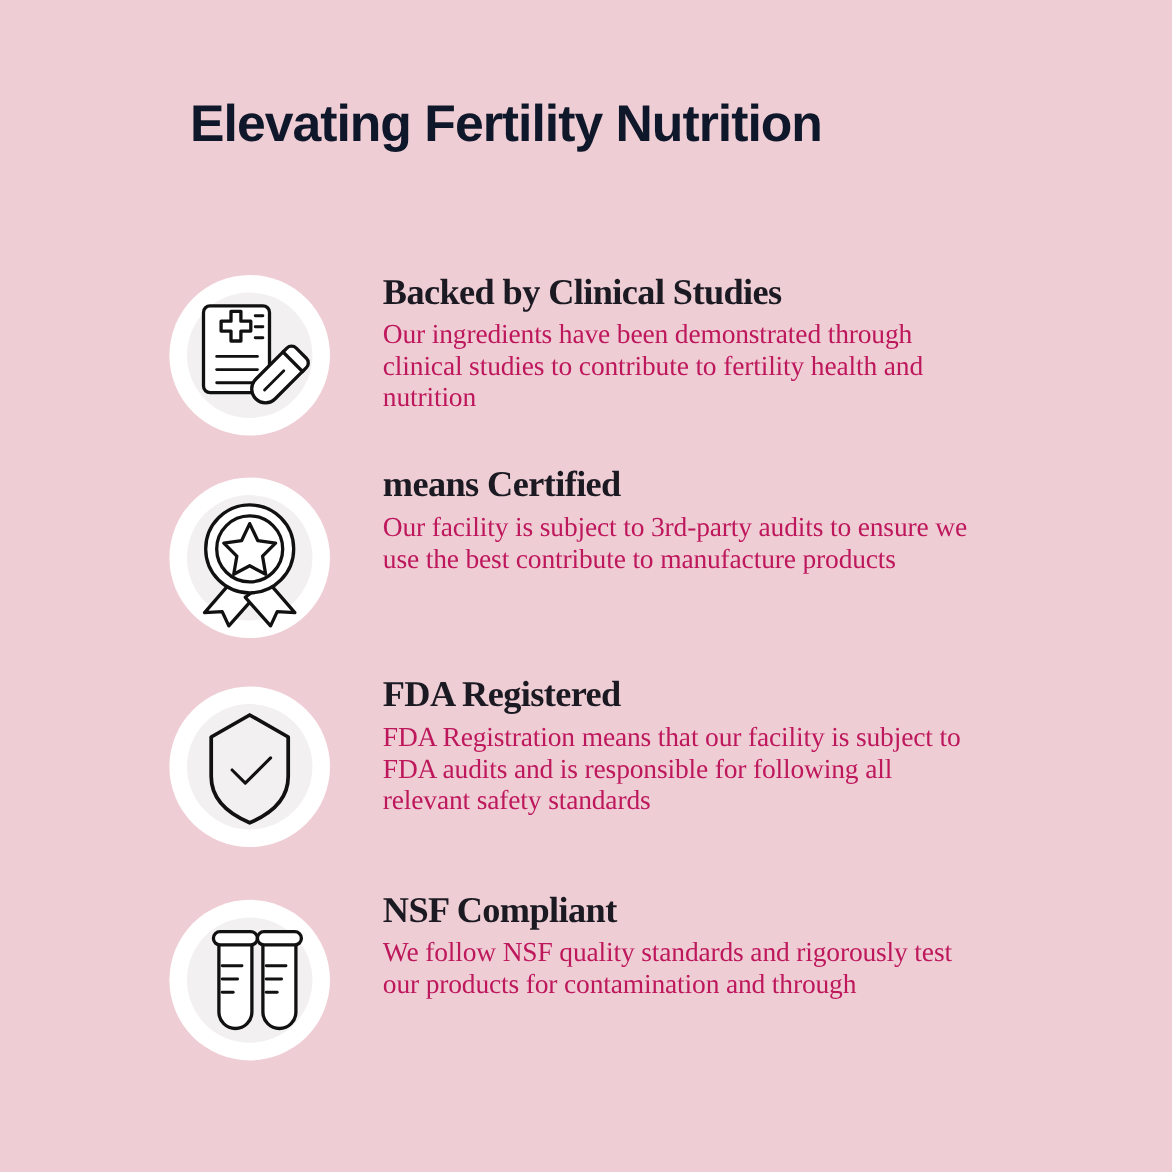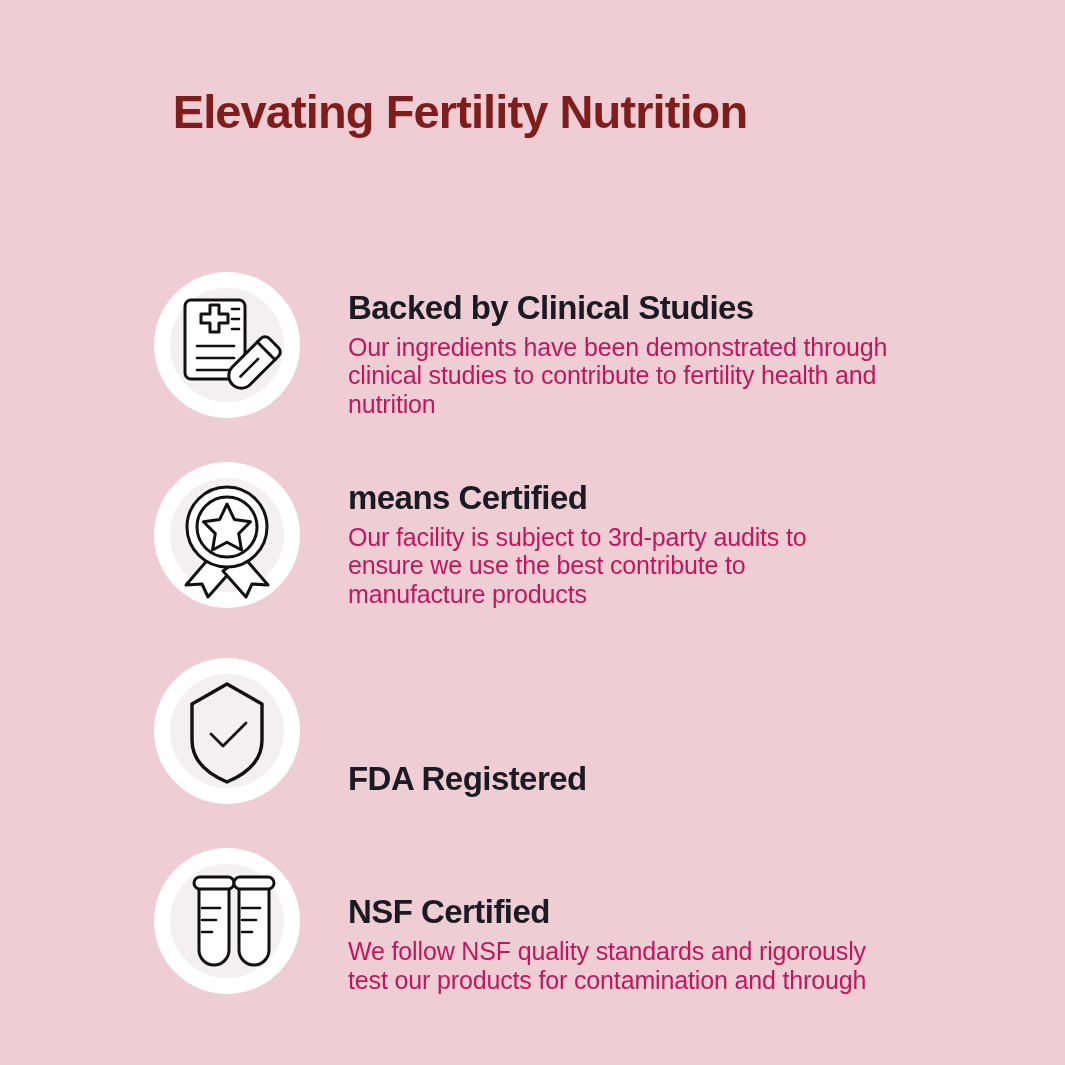--- a/index.html
+++ b/index.html
@@ -28,37 +28,38 @@
   .page-title {
     position: absolute;
     top: 82px;
     left: 0;
     width: 920px;
     text-align: center;
     font-size: 47px;
     line-height: 60px;
     font-weight: 700;
     letter-spacing: -0.9px;
-    color: #7f1d1d;
+    color: #0f172a;
     font-family: "Liberation Sans", sans-serif;
   }
 
   
   .feature-list {
     position: absolute;
     top: 228px;
     left: 152px;
     width: 760px;
   }
 
   .feature-row {
     position: relative;
     display: flex;
-    align-items: flex-end;
+    align-items: flex-start;
     height: 190px;
+    font-family: Liberation Serif, serif;
   }
 
   .icon-badge {
     position: relative;
     flex: 0 0 auto;
     width: 146px;
     height: 146px;
     margin-top: 22px;
     margin-left: 2px;
   }
@@ -225,20 +226,21 @@
                      C108 103 92 116 73 124
                      C54 116 38 103 38 82
                      L38 46 z"></path>
 
             <path d="M57 76 L69 88 L92 65" stroke-width="2.8"></path>
           </g>
         </svg>
       </div>
       <div class="feature-text">
         <div class="feature-heading">FDA Registered</div>
+        <div class="feature-body">FDA Registration means that our facility is subject to FDA audits and is responsible for following all relevant safety standards</div>
       </div>
     </div>
 
     <div class="feature-row row-4">
       <div class="icon-badge">
         <div class="outer-circle"></div>
         <div class="inner-circle"></div>
         <svg class="glyph" viewBox="0 0 146 146">
           <g fill="none" stroke="#111111" stroke-width="3" stroke-linecap="round" stroke-linejoin="round">
 
@@ -260,19 +262,19 @@
 
             <rect x="80" y="29" width="40" height="12" rx="6" ry="6" fill="#ffffff"></rect>
 
             <line x1="88" y1="60" x2="106" y2="60" stroke-width="2.6"></line>
             <line x1="88" y1="72" x2="102" y2="72" stroke-width="2.6"></line>
             <line x1="88" y1="84" x2="98" y2="84" stroke-width="2.6"></line>
           </g>
         </svg>
       </div>
       <div class="feature-text">
-        <div class="feature-heading">NSF Certified</div>
+        <div class="feature-heading">NSF Compliant</div>
         <div class="feature-body">We follow NSF quality standards and rigorously test our products for contamination and through</div>
       </div>
     </div>
 
   </div>
 </div>
 
 </body></html>

